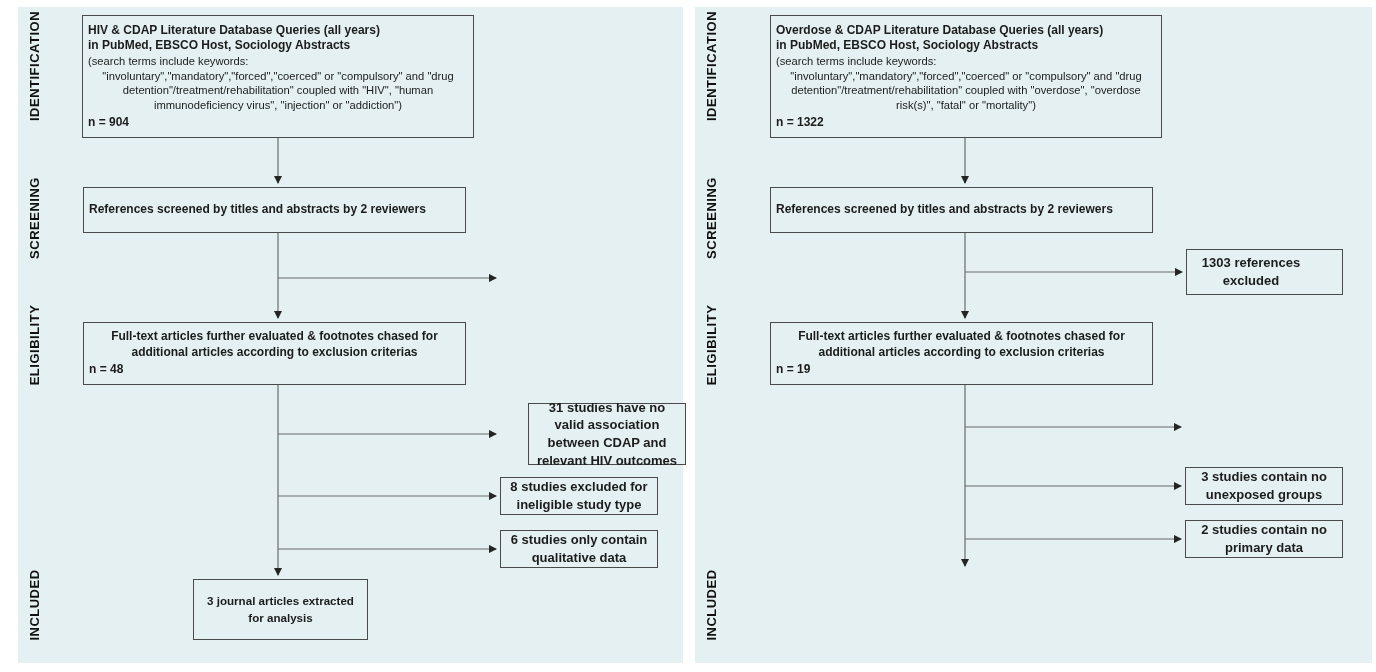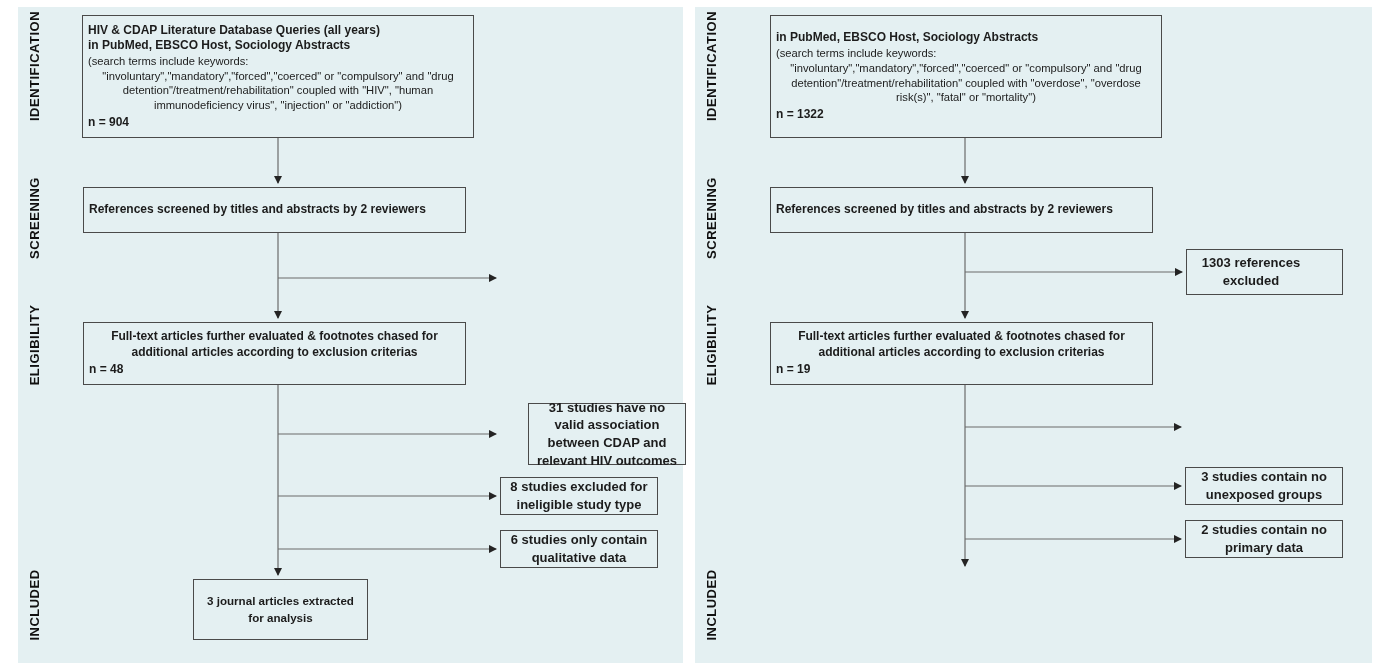--- a/index.html
+++ b/index.html
@@ -112,20 +112,21 @@
         <line x1="270" y1="532" x2="486" y2="532" marker-end="url(#ahR)"></line>
       </g>
     </svg>
 
     <div class="stage-label" style="left:-38px;top:49px;">IDENTIFICATION</div>
     <div class="stage-label" style="left:-38px;top:201px;">SCREENING</div>
     <div class="stage-label" style="left:-38px;top:328px;">ELIGIBILITY</div>
     <div class="stage-label" style="left:-38px;top:588px;">INCLUDED</div>
 
     <div class="box" style="left:75px;top:8px;width:392px;height:123px;">
+      <div class="bold">Overdose &amp; CDAP Literature Database Queries (all years)</div>
       <div class="bold">in PubMed, EBSCO Host, Sociology Abstracts</div>
       <div class="reg">(search terms include keywords:</div>
       <div class="reg">"involuntary","mandatory","forced","coerced" or "compulsory" and "drug detention"/treatment/rehabilitation" coupled with "overdose", "overdose risk(s)", "fatal" or "mortality")</div>
       <div class="bold n-line">n = 1322</div>
     </div>
 
     <div class="box" style="left:75px;top:180px;width:383px;height:46px;">
       <div class="bold" style="white-space:nowrap;">References screened by titles and abstracts by 2 reviewers</div>
     </div>
 

